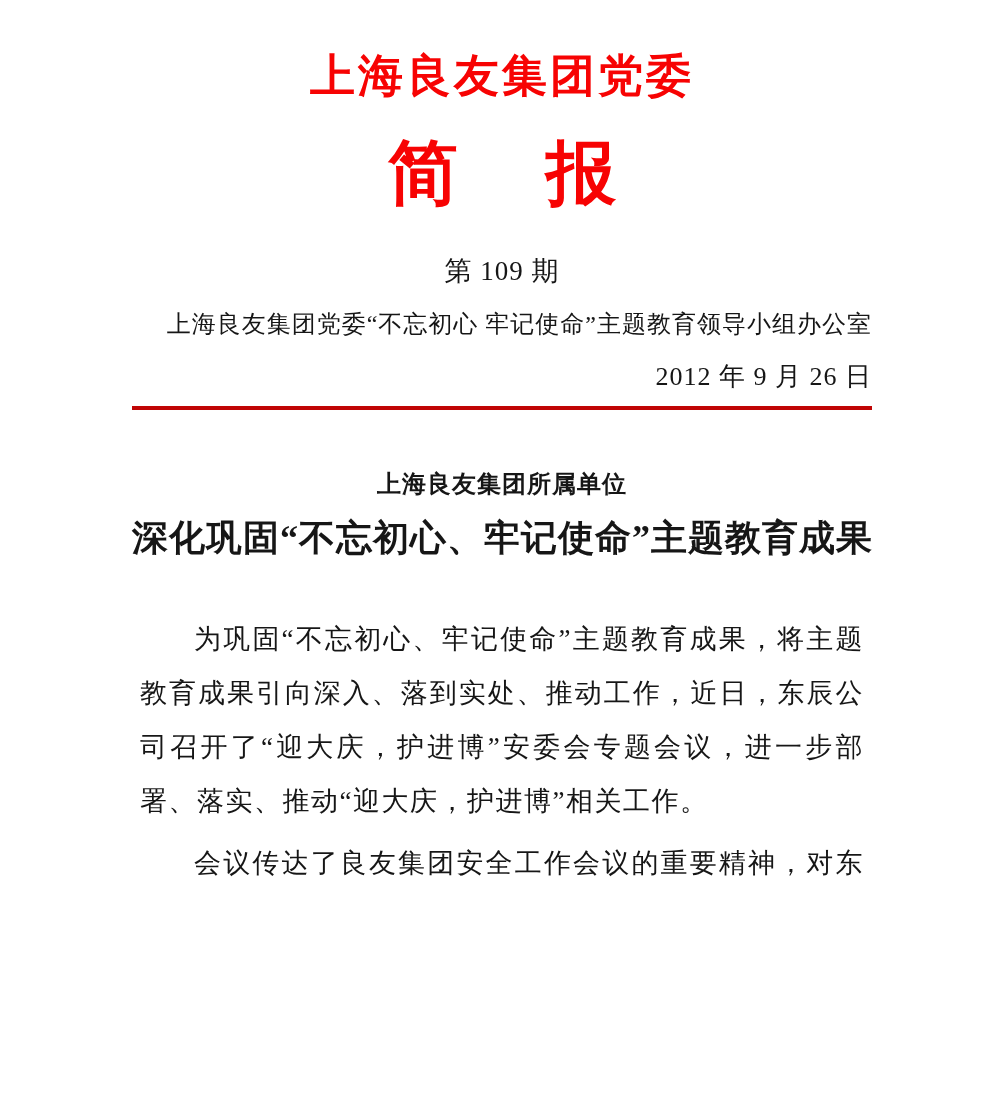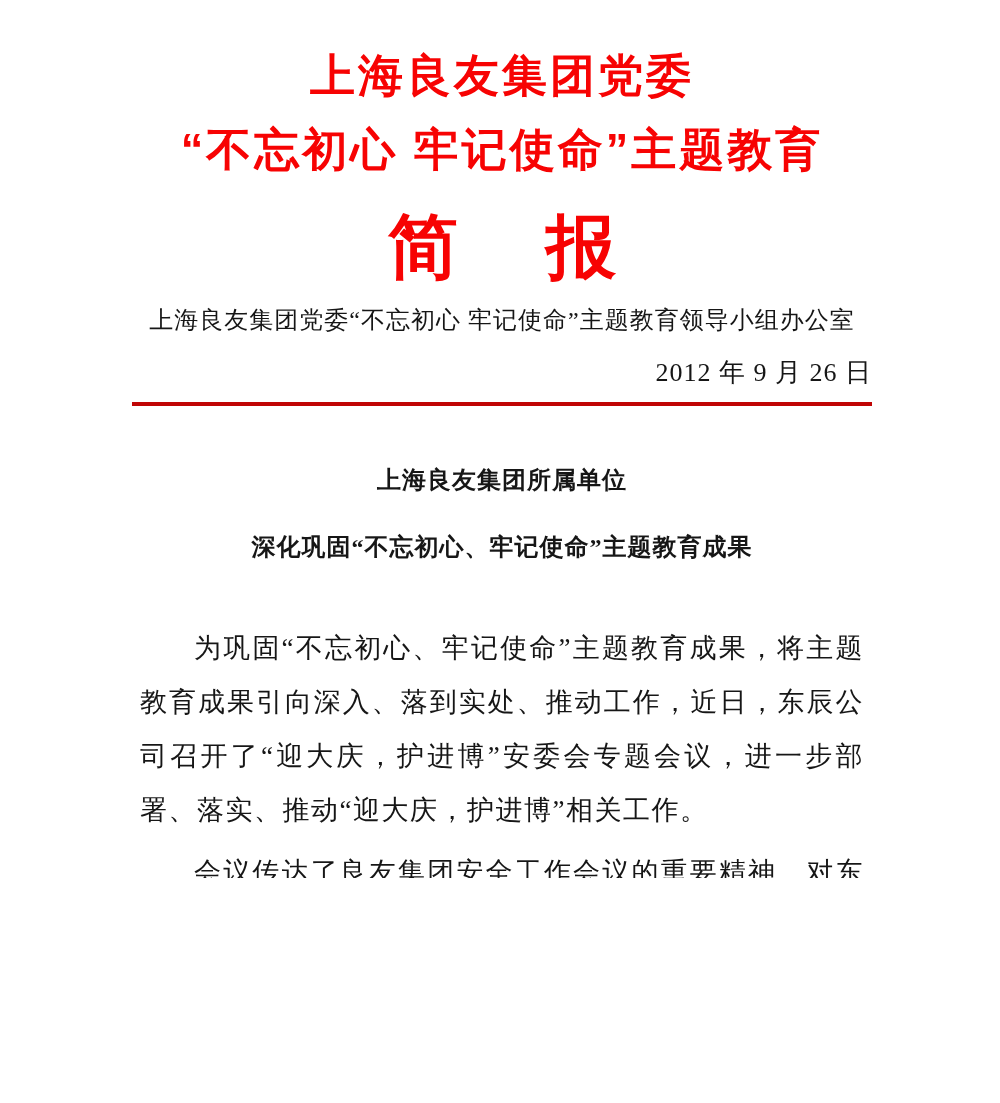--- a/index.html
+++ b/index.html
@@ -51,21 +51,21 @@
     margin-top: 24px;
     font-size: 27px;
     line-height: 54px;
     text-align: center;
     letter-spacing: 1px;
   }
   .office-line {
     margin-top: 4px;
     font-size: 24px;
     line-height: 44px;
-    text-align: center;
+    text-align: right;
     letter-spacing: 1px;
     white-space: nowrap;
   }
   .date-line {
     margin-top: 6px;
     font-size: 26px;
     line-height: 50px;
     text-align: right;
     letter-spacing: 1px;
   }
@@ -75,21 +75,21 @@
     border-top: 4px solid #c00505;
   }
   
   .art-heading {
     font-weight: bold;
     text-align: center;
     letter-spacing: 1px;
     white-space: nowrap;
   }
   .art-heading-1 { margin-top: 50px; font-size: 24px; line-height: 48px; }
-  .art-heading-2 { margin-top: 19px;  font-size: 24px; line-height: 48px; }
+  .art-heading-2 { margin-top: 6px;  font-size: 36px; line-height: 48px; }
   .art-heading-3 { margin-top: 4px;  font-size: 26px; line-height: 48px; }
   
   .article-body {
     margin-top: 50px;
     font-size: 27px;
     line-height: 54px;
     text-align: justify;
     letter-spacing: 1.5px;
   }
   .article-body p {
@@ -97,27 +97,27 @@
     text-indent: 2em;
   }
 </style>
 </head>
 <body>
 
 <div class="page">
 
   <div class="org-line org-line-1">上海良友集团党委</div>
 
-  <div class="org-line org-line-2">“不忘初心 牢记使命”主题教育</div>
 
   <div class="brief-title">
     <span>简</span>
     <span>报</span>
   </div>
 
+  <div class="issue-no">第 109 期</div>
 
   <div class="office-line">上海良友集团党委“不忘初心 牢记使命”主题教育领导小组办公室</div>
 
   <div class="date-line">2012 年 9 月 26 日</div>
 
   <div class="red-rule"></div>
 
   <div class="art-heading art-heading-1">上海良友集团所属单位</div>
 
   <div class="art-heading art-heading-2">深化巩固“不忘初心、牢记使命”主题教育成果</div>

